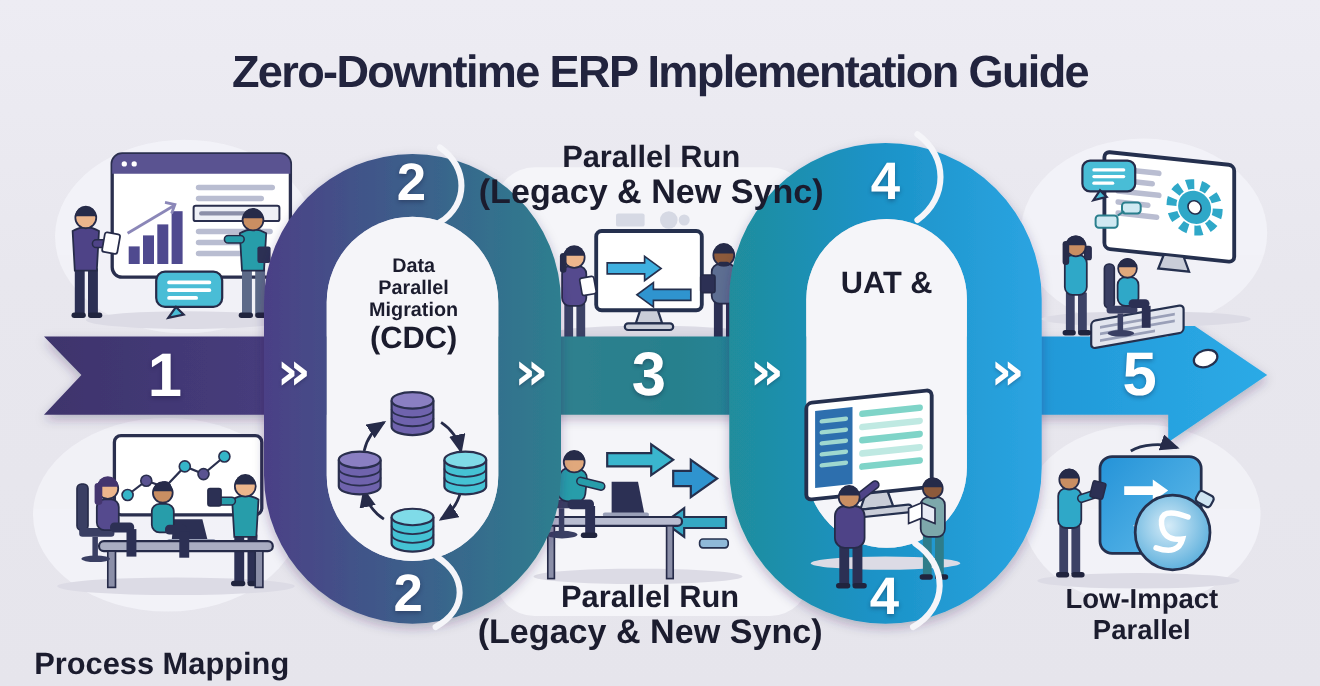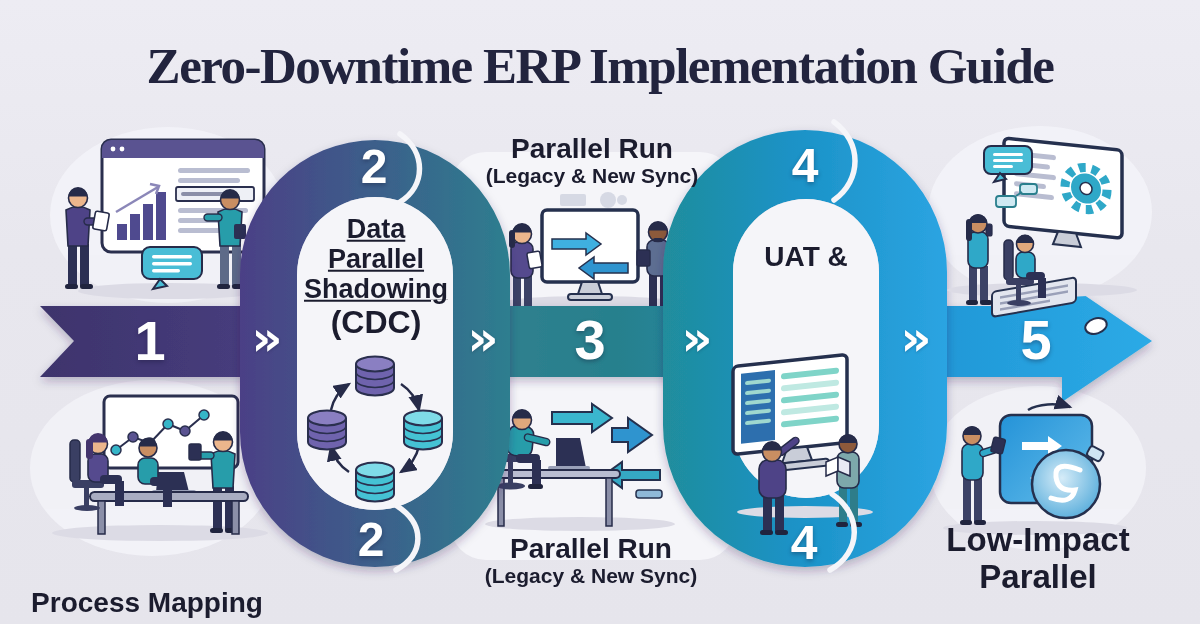--- a/index.html
+++ b/index.html
@@ -4,40 +4,40 @@
 <style>
   html,body{margin:0;padding:0;background:#d8d8de;}
   .canvas{
     position:relative;width:1200px;height:624px;overflow:hidden;
     background:linear-gradient(180deg,#edecf3 0%,#e8e7ee 40%,#e6e5ec 100%);
     font-family:"Liberation Sans",sans-serif;
   }
   svg.art{position:absolute;left:0;top:0;}
   .overlay{position:absolute;transform:translate(-50%,-50%);text-align:center;white-space:nowrap;}
   .title{
-    font-size:51px;font-weight:bold;color:#22243e;letter-spacing:-1.5px;font-family:Liberation Serif, serif;
+    font-size:41px;font-weight:bold;color:#22243e;letter-spacing:-1.5px;
   }
   .num{
     color:#ffffff;font-weight:bold;
     text-shadow:0 2px 4px rgba(20,20,50,.35);
     line-height:1;
   }
   .num-band{font-size:56px;}
   .num-loop{font-size:48px;}
   .chev{
     color:#ffffff;font-weight:bold;font-size:48px;line-height:1;
     font-family:"DejaVu Sans","Liberation Sans",sans-serif;
     text-shadow:0 1px 3px rgba(20,20,50,.25);
   }
   .lbl{color:#1b1c2e;font-weight:bold;line-height:1.12;}
   .l-main{font-size:28px;}
-  .l-sub{font-size:21px;}
-  .lbl-s2 .l-main{font-size:27px;text-decoration:underline;}
-  .lbl-s2 .l-sub{font-size:32px;}
-  .lbl-s5 .l-main{font-size:33px;}
+  .l-sub{font-size:31px;}
+  .lbl-s2 .l-main{font-size:18px;}
+  .lbl-s2 .l-sub{font-size:28px;}
+  .lbl-s5 .l-main{font-size:25px;}
 </style>
 </head>
 <body>
 
 <div class="canvas">
 
 <svg class="art" width="1200" height="624" viewBox="0 0 1200 624">
   <defs>
     <linearGradient id="bandGrad" gradientUnits="userSpaceOnUse" x1="40" y1="0" x2="1150" y2="0">
       <stop offset="0" stop-color="#3e346c"></stop>
@@ -423,21 +423,21 @@
 <div class="overlay chev" style="left:697px;top:338px;">»</div>
 <div class="overlay chev" style="left:916px;top:338px;">»</div>
 
 <div class="overlay lbl" style="left:147px;top:573px;margin-top:30px;">
   <div class="l-main">Process Mapping</div>
 </div>
 
 <div class="overlay lbl lbl-s2" style="left:376px;top:277px;">
   <div class="l-main">Data</div>
   <div class="l-main">Parallel</div>
-  <div class="l-main">Shadowing</div>
+  <div class="l-main">Migration</div>
   <div class="l-sub">(CDC)</div>
 </div>
 
 <div class="overlay lbl" style="left:592px;top:160px;">
   <div class="l-main">Parallel Run</div>
   <div class="l-sub">(Legacy &amp; New Sync)</div>
 </div>
 
 <div class="overlay lbl" style="left:591px;top:560px;">
   <div class="l-main">Parallel Run</div>

